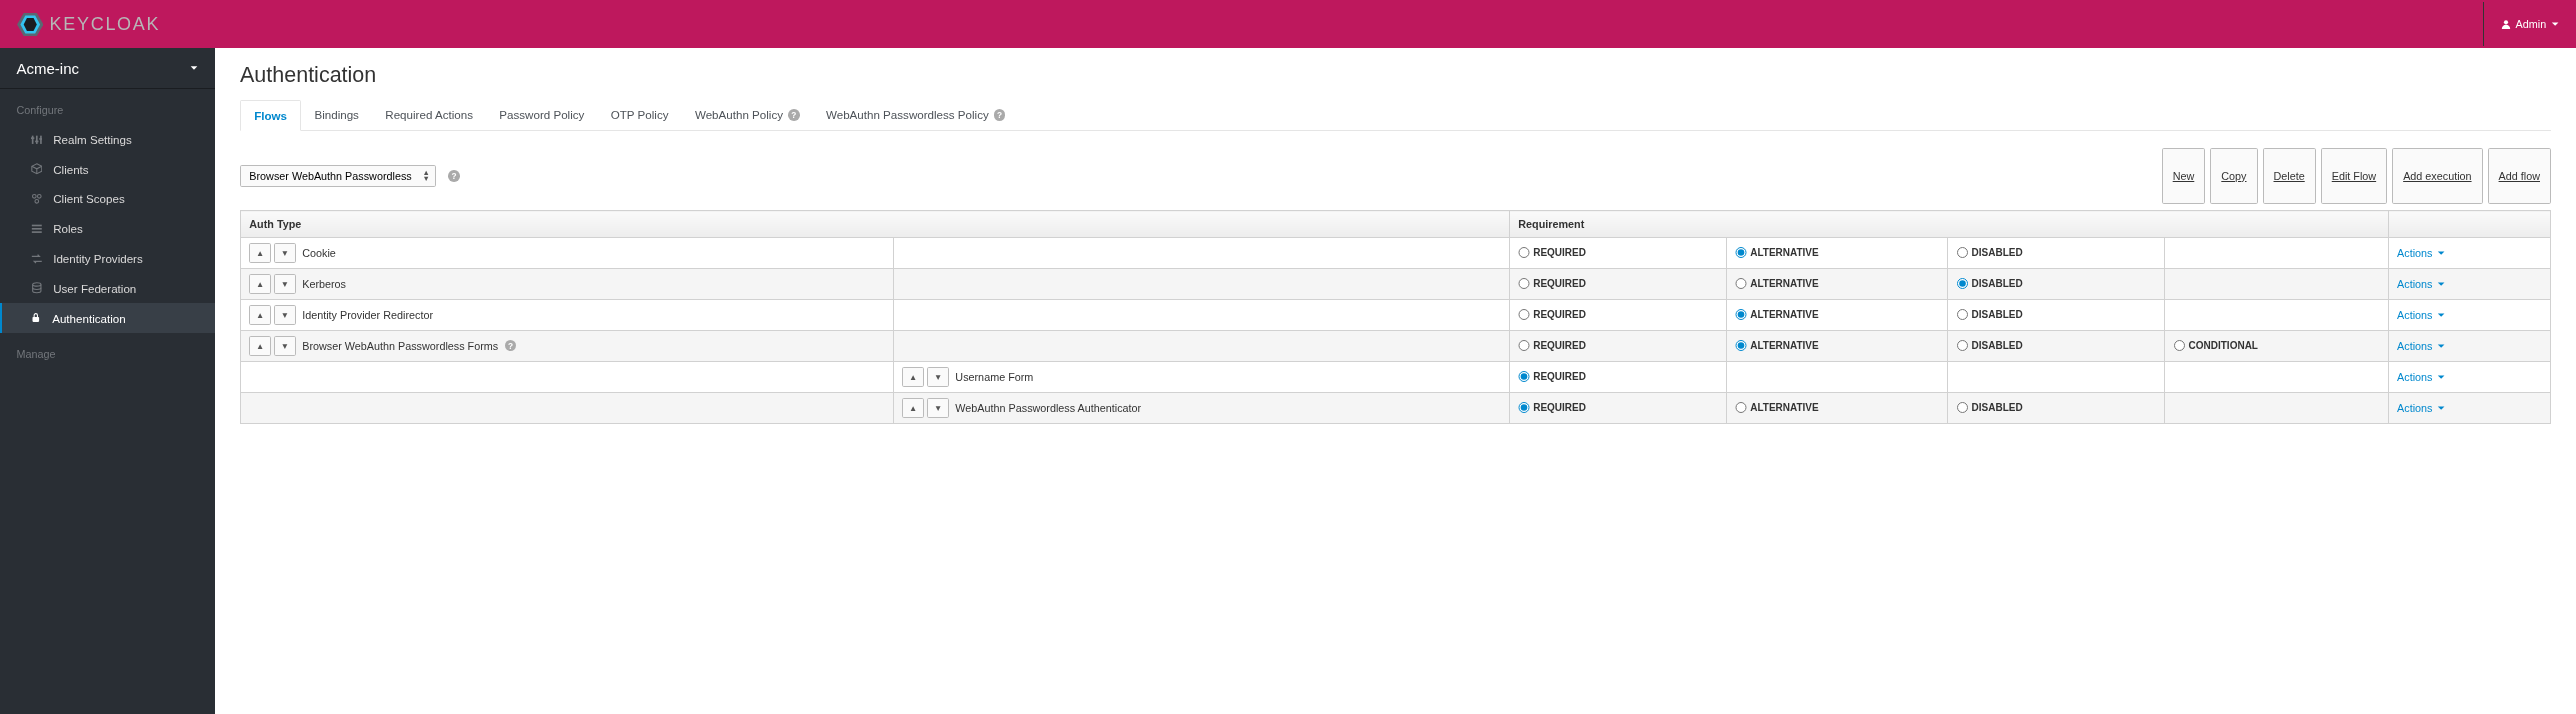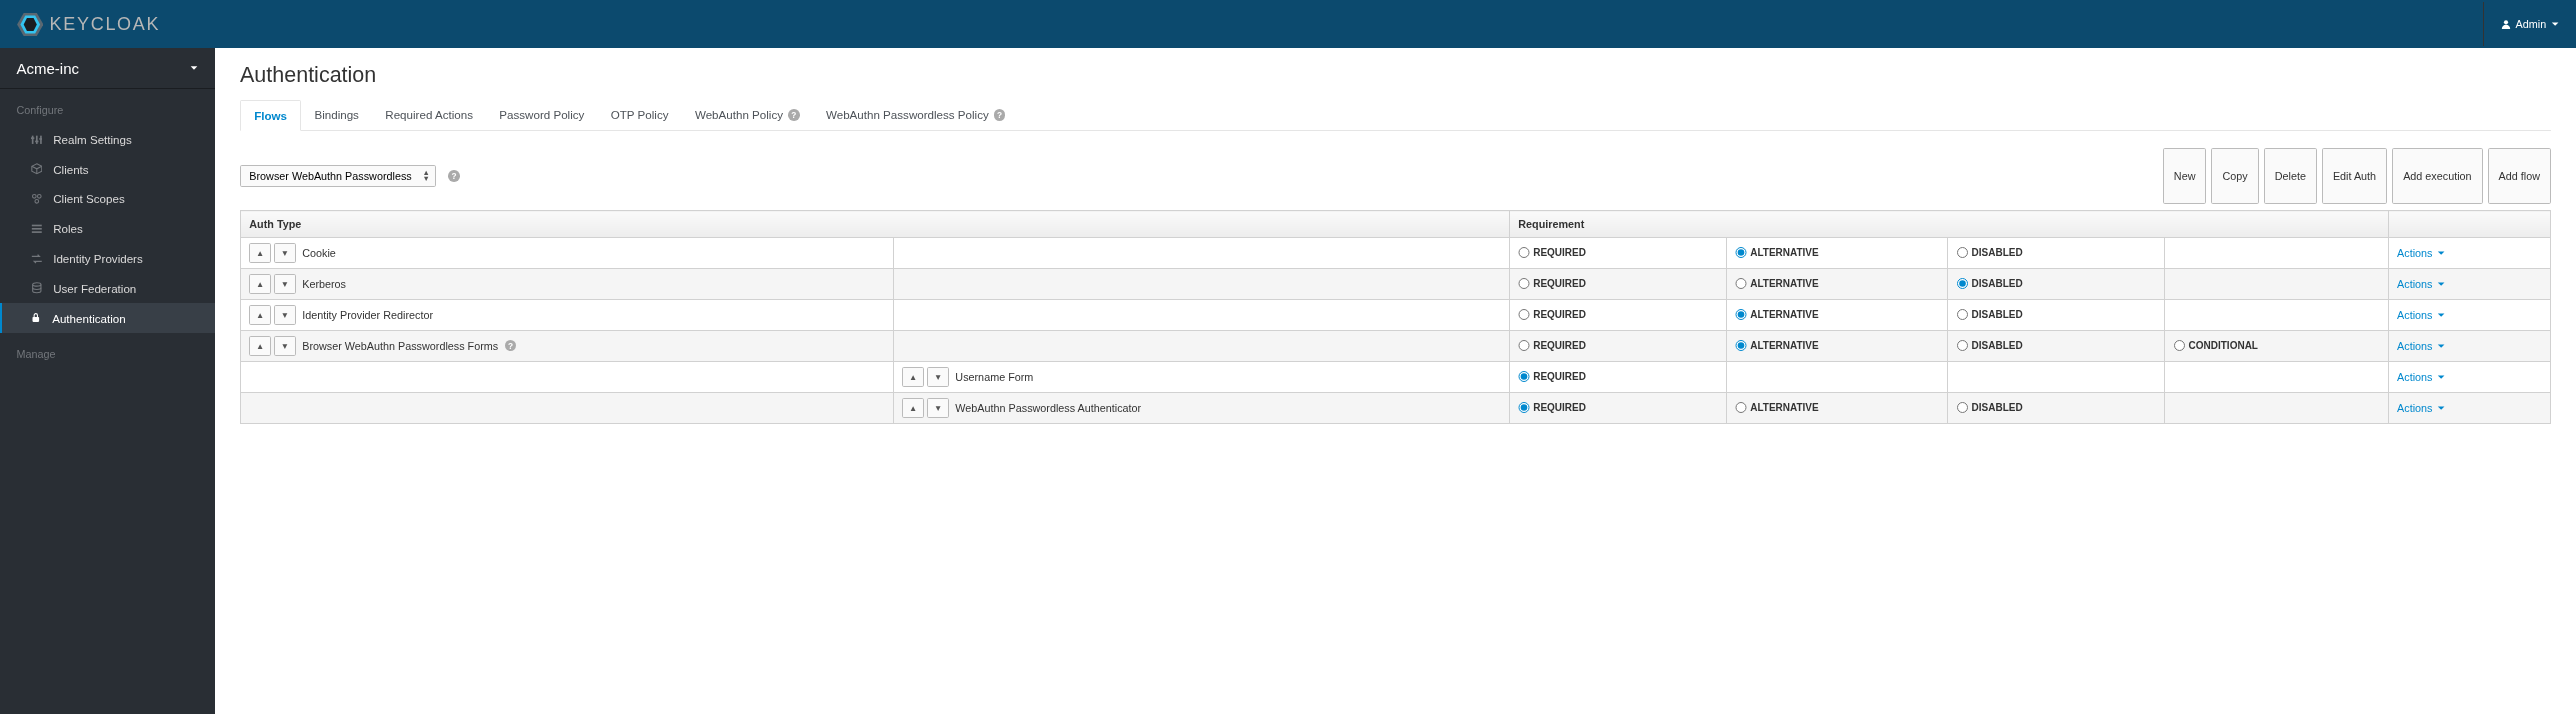--- a/index.html
+++ b/index.html
@@ -1,18 +1,18 @@
 <!DOCTYPE html>
 <html style="font-size:13.2px"><head>
 <meta charset="utf-8">
 <style>
   * { box-sizing: border-box; margin: 0; padding: 0; }
   body { font-family: "Helvetica Neue", Helvetica, Arial, sans-serif; font-size: 10.8px; color: #333; background: #fff; }
   
-  .topbar { background: #0c4a6e; height: 48px; display: flex; align-items: center; justify-content: space-between; padding: 0 16.5px; }
+  .topbar { background: #be185d; height: 48px; display: flex; align-items: center; justify-content: space-between; padding: 0 16.5px; }
   .logo { display: flex; align-items: center; gap: 6.6px; }
   .logo-icon svg { display: block; }
   .logo-text { color: #b7b7b7; font-size: 18px; letter-spacing: 1.7px; font-weight: 300; }
   .admin-menu { color: #fff; display: flex; align-items: center; gap: 5px; border-left: 0.8px solid #333; padding-left: 16.5px; height: 44px; cursor: pointer; margin-left: 16px; }
   .admin-menu svg { fill: #fff; }
   
   .layout { display: flex; min-height: calc(100vh - 48px); }
   
   .sidebar { width: 215px; background: #292e34; color: #dbdada; flex-shrink: 0; }
   .realm-selector { padding: 11.6px 16.5px; font-size: 15px; color: #fff; display: flex; justify-content: space-between; align-items: center; cursor: pointer; border-bottom: 0.8px solid #1a1d21; }
@@ -30,21 +30,21 @@
   .tab { padding: 8.3px 13.2px; color: #4d5258; cursor: pointer; font-size: 11.6px; display: flex; align-items: center; gap: 5px; }
   .tab.active { color: #0088ce; border: 0.8px solid #e5e5e5; border-bottom: 0.8px solid #fff; margin-bottom: -0.8px; border-radius: 1.7px 1.7px 0 0; font-weight: bold; }
   .help-icon { display: inline-flex; width: 11.6px; height: 11.6px; border-radius: 50%; background: #aaa; color: #fff; font-size: 8.3px; align-items: center; justify-content: center; font-weight: bold; }
   
   .toolbar { display: flex; justify-content: space-between; align-items: center; margin-bottom: 6.6px; }
   .flow-select { display: flex; align-items: center; gap: 12px; }
   .select-wrap { position: relative; display: inline-block; }
   .select-wrap select { appearance: none; padding: 4.1px 23px 4.1px 8.3px; border: 0.8px solid #bbb; border-radius: 1.7px; background: #fafafa; font-size: 10.8px; cursor: pointer; }
   .select-arrows { position: absolute; right: 6.6px; top: 50%; transform: translateY(-50%); pointer-events: none; font-size: 7.4px; line-height: 5.8px; color: #555; }
   .buttons { display: flex; gap: 5px; }
-  .btn { padding: 21px 10px; border: 0.8px solid #bbb; background: #fafafa; border-radius: 1.7px; cursor: pointer; font-size: 10.8px; color: #333; }
+  .btn { padding: 21px 10px; border: 0.8px solid #bbb; background: #fafafa; border-radius: 1.7px; cursor: pointer; font-size: 10.8px; color: #333; text-decoration: underline; }
   
   table.flow { width: 100%; border-collapse: collapse; border: 0.8px solid #d1d1d1; }
   table.flow th { background: linear-gradient(#fafafa,#ededed); border: 0.8px solid #d1d1d1; padding: 6.6px 8.3px; text-align: left; font-weight: 600; font-size: 10.8px; }
   table.flow td { border: 0.8px solid #d1d1d1; padding: 5px 8.3px; font-size: 10.8px; vertical-align: middle; }
   table.flow tbody tr:nth-child(even) td { background: #f5f5f5; }
   
   .auth-type { display: flex; align-items: center; gap: 6.6px; }
   .ord-btns { display: flex; gap: 3.3px; }
   .ord-btn { width: 21.5px; height: 20px; border: 0.8px solid #bbb; background: #fafafa; border-radius: 1.7px; display: flex; align-items: center; justify-content: center; cursor: pointer; font-size: 8.3px; color: #555; }
   
@@ -201,21 +201,21 @@
             <option>Browser WebAuthn Passwordless</option>
           </select>
           <div class="select-arrows">▲<br>▼</div>
         </div>
         <span class="help-icon">?</span>
       </div>
       <div class="buttons" id="toolbar-buttons">
           <button class="btn">New</button>
           <button class="btn">Copy</button>
           <button class="btn">Delete</button>
-          <button class="btn">Edit Auth</button>
+          <button class="btn">Edit Flow</button>
           <button class="btn">Add execution</button>
           <button class="btn">Add flow</button>
         </div>
     </div>
 
     <table class="flow">
       <thead>
         <tr>
           <th colspan="2">Auth Type</th>
           <th colspan="4">Requirement</th>

